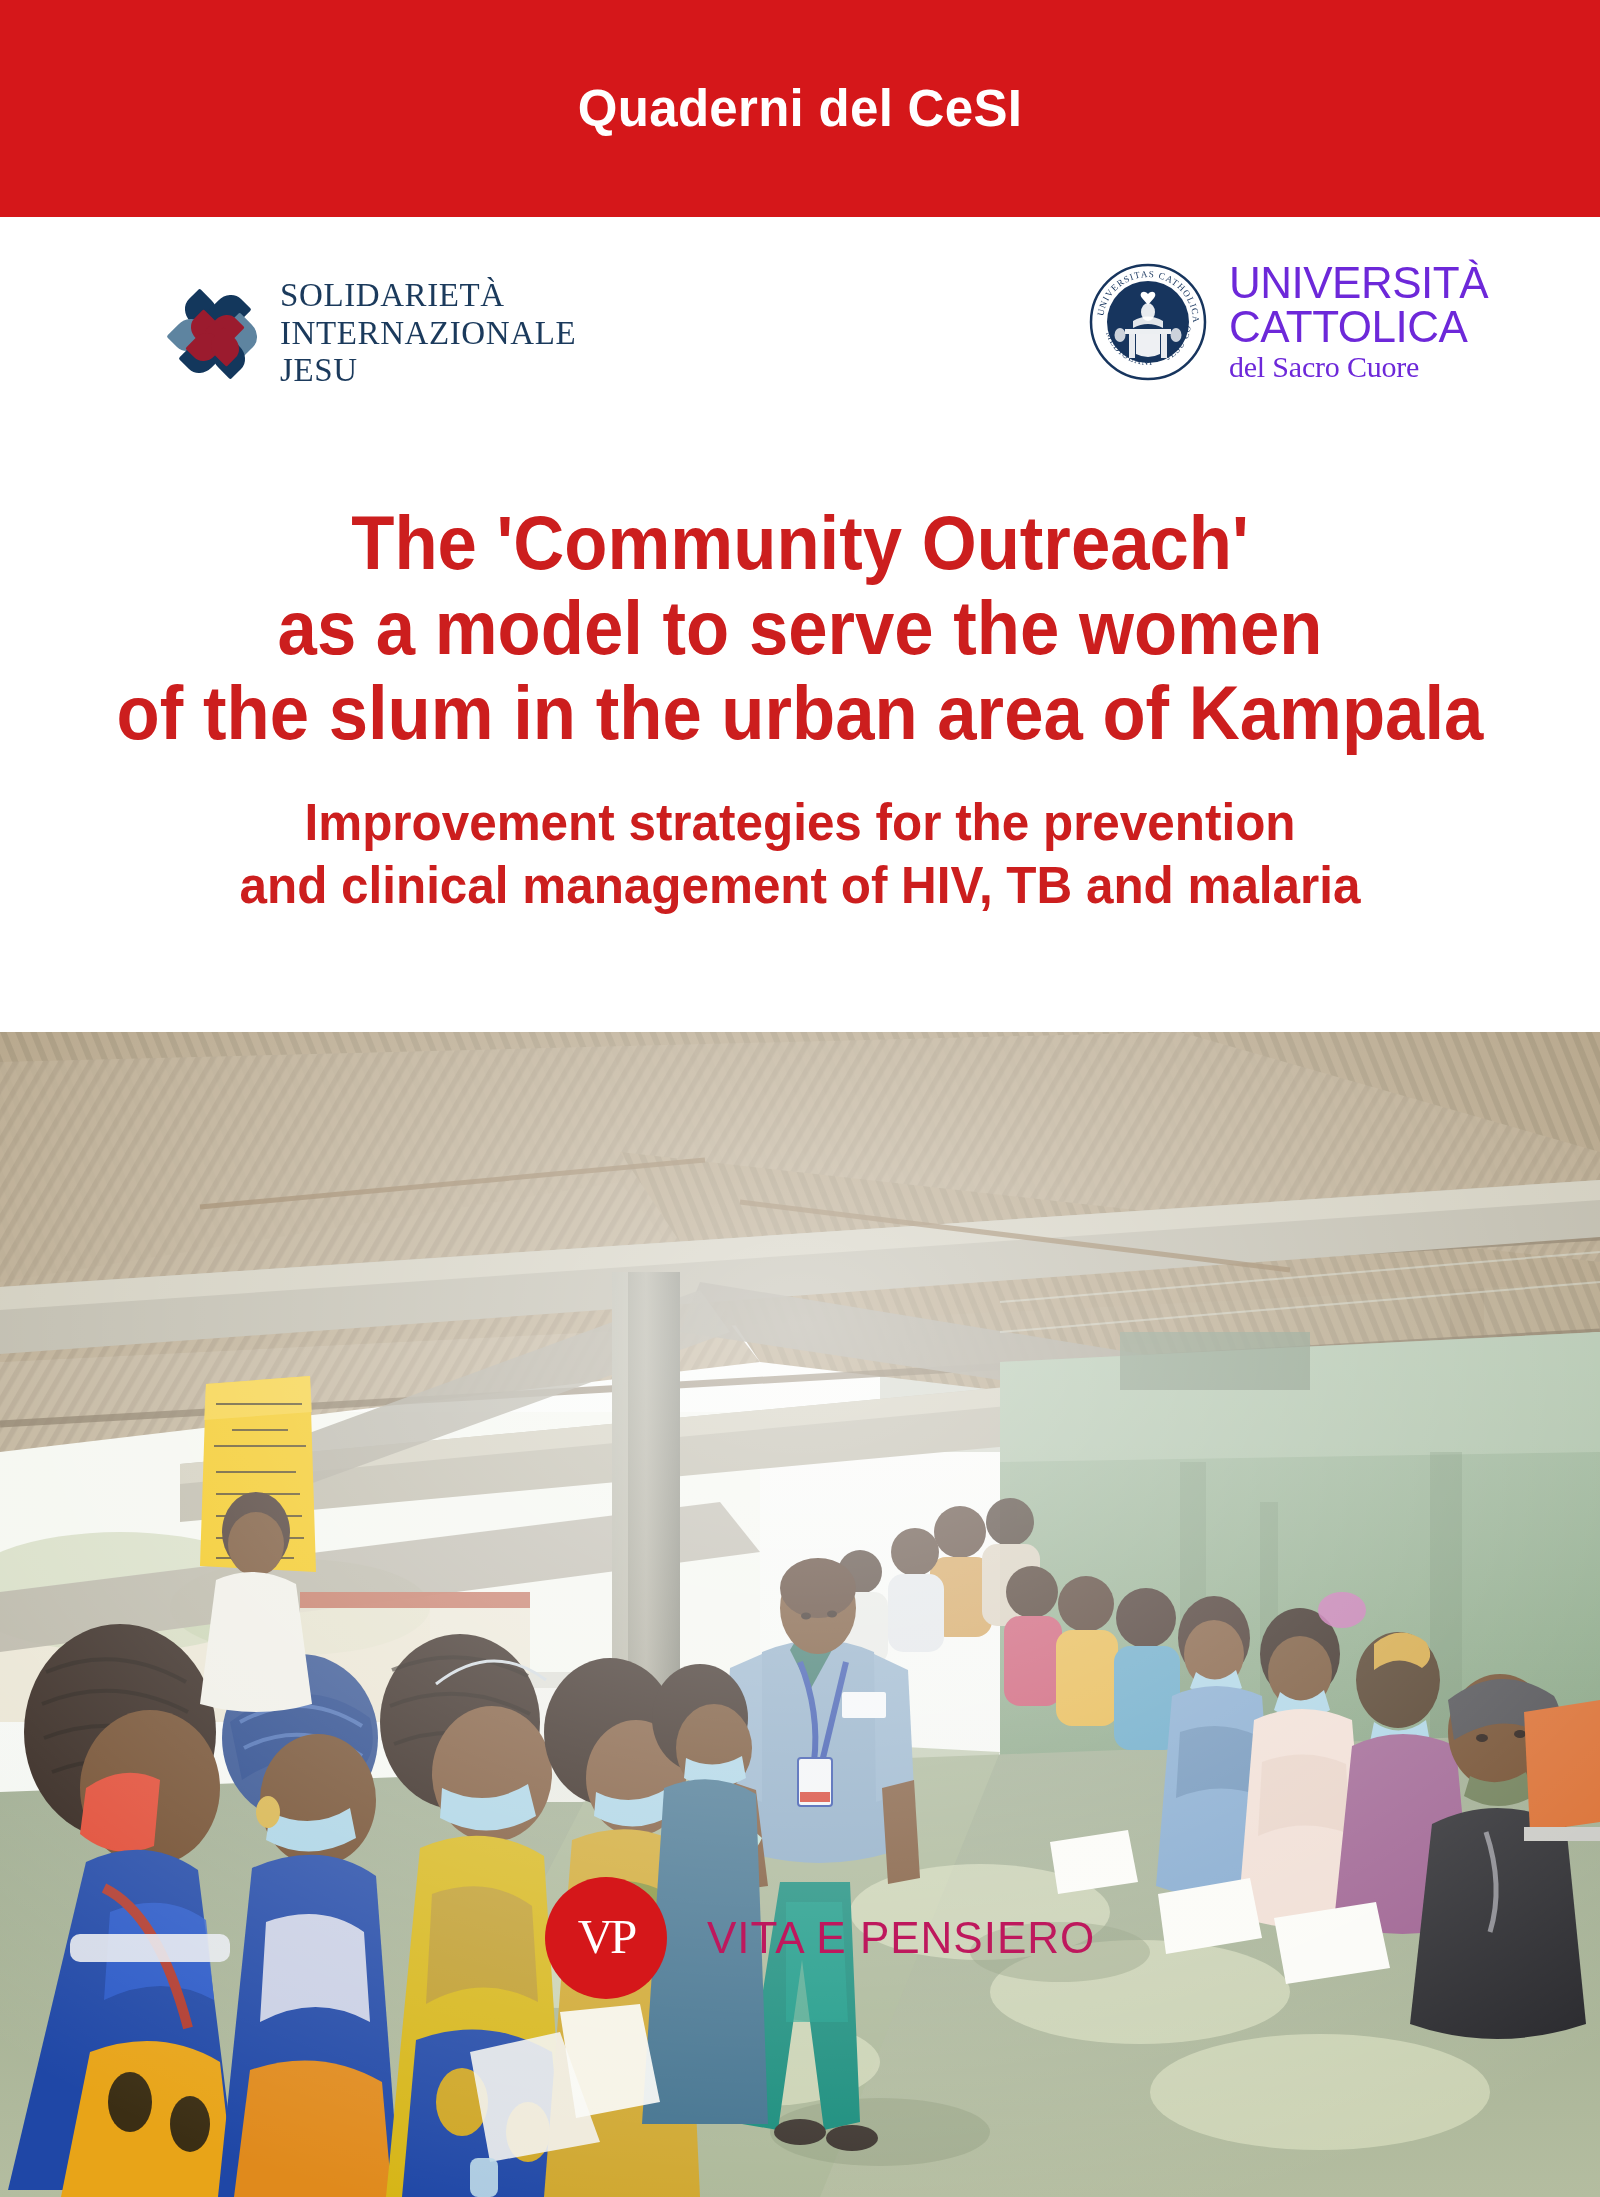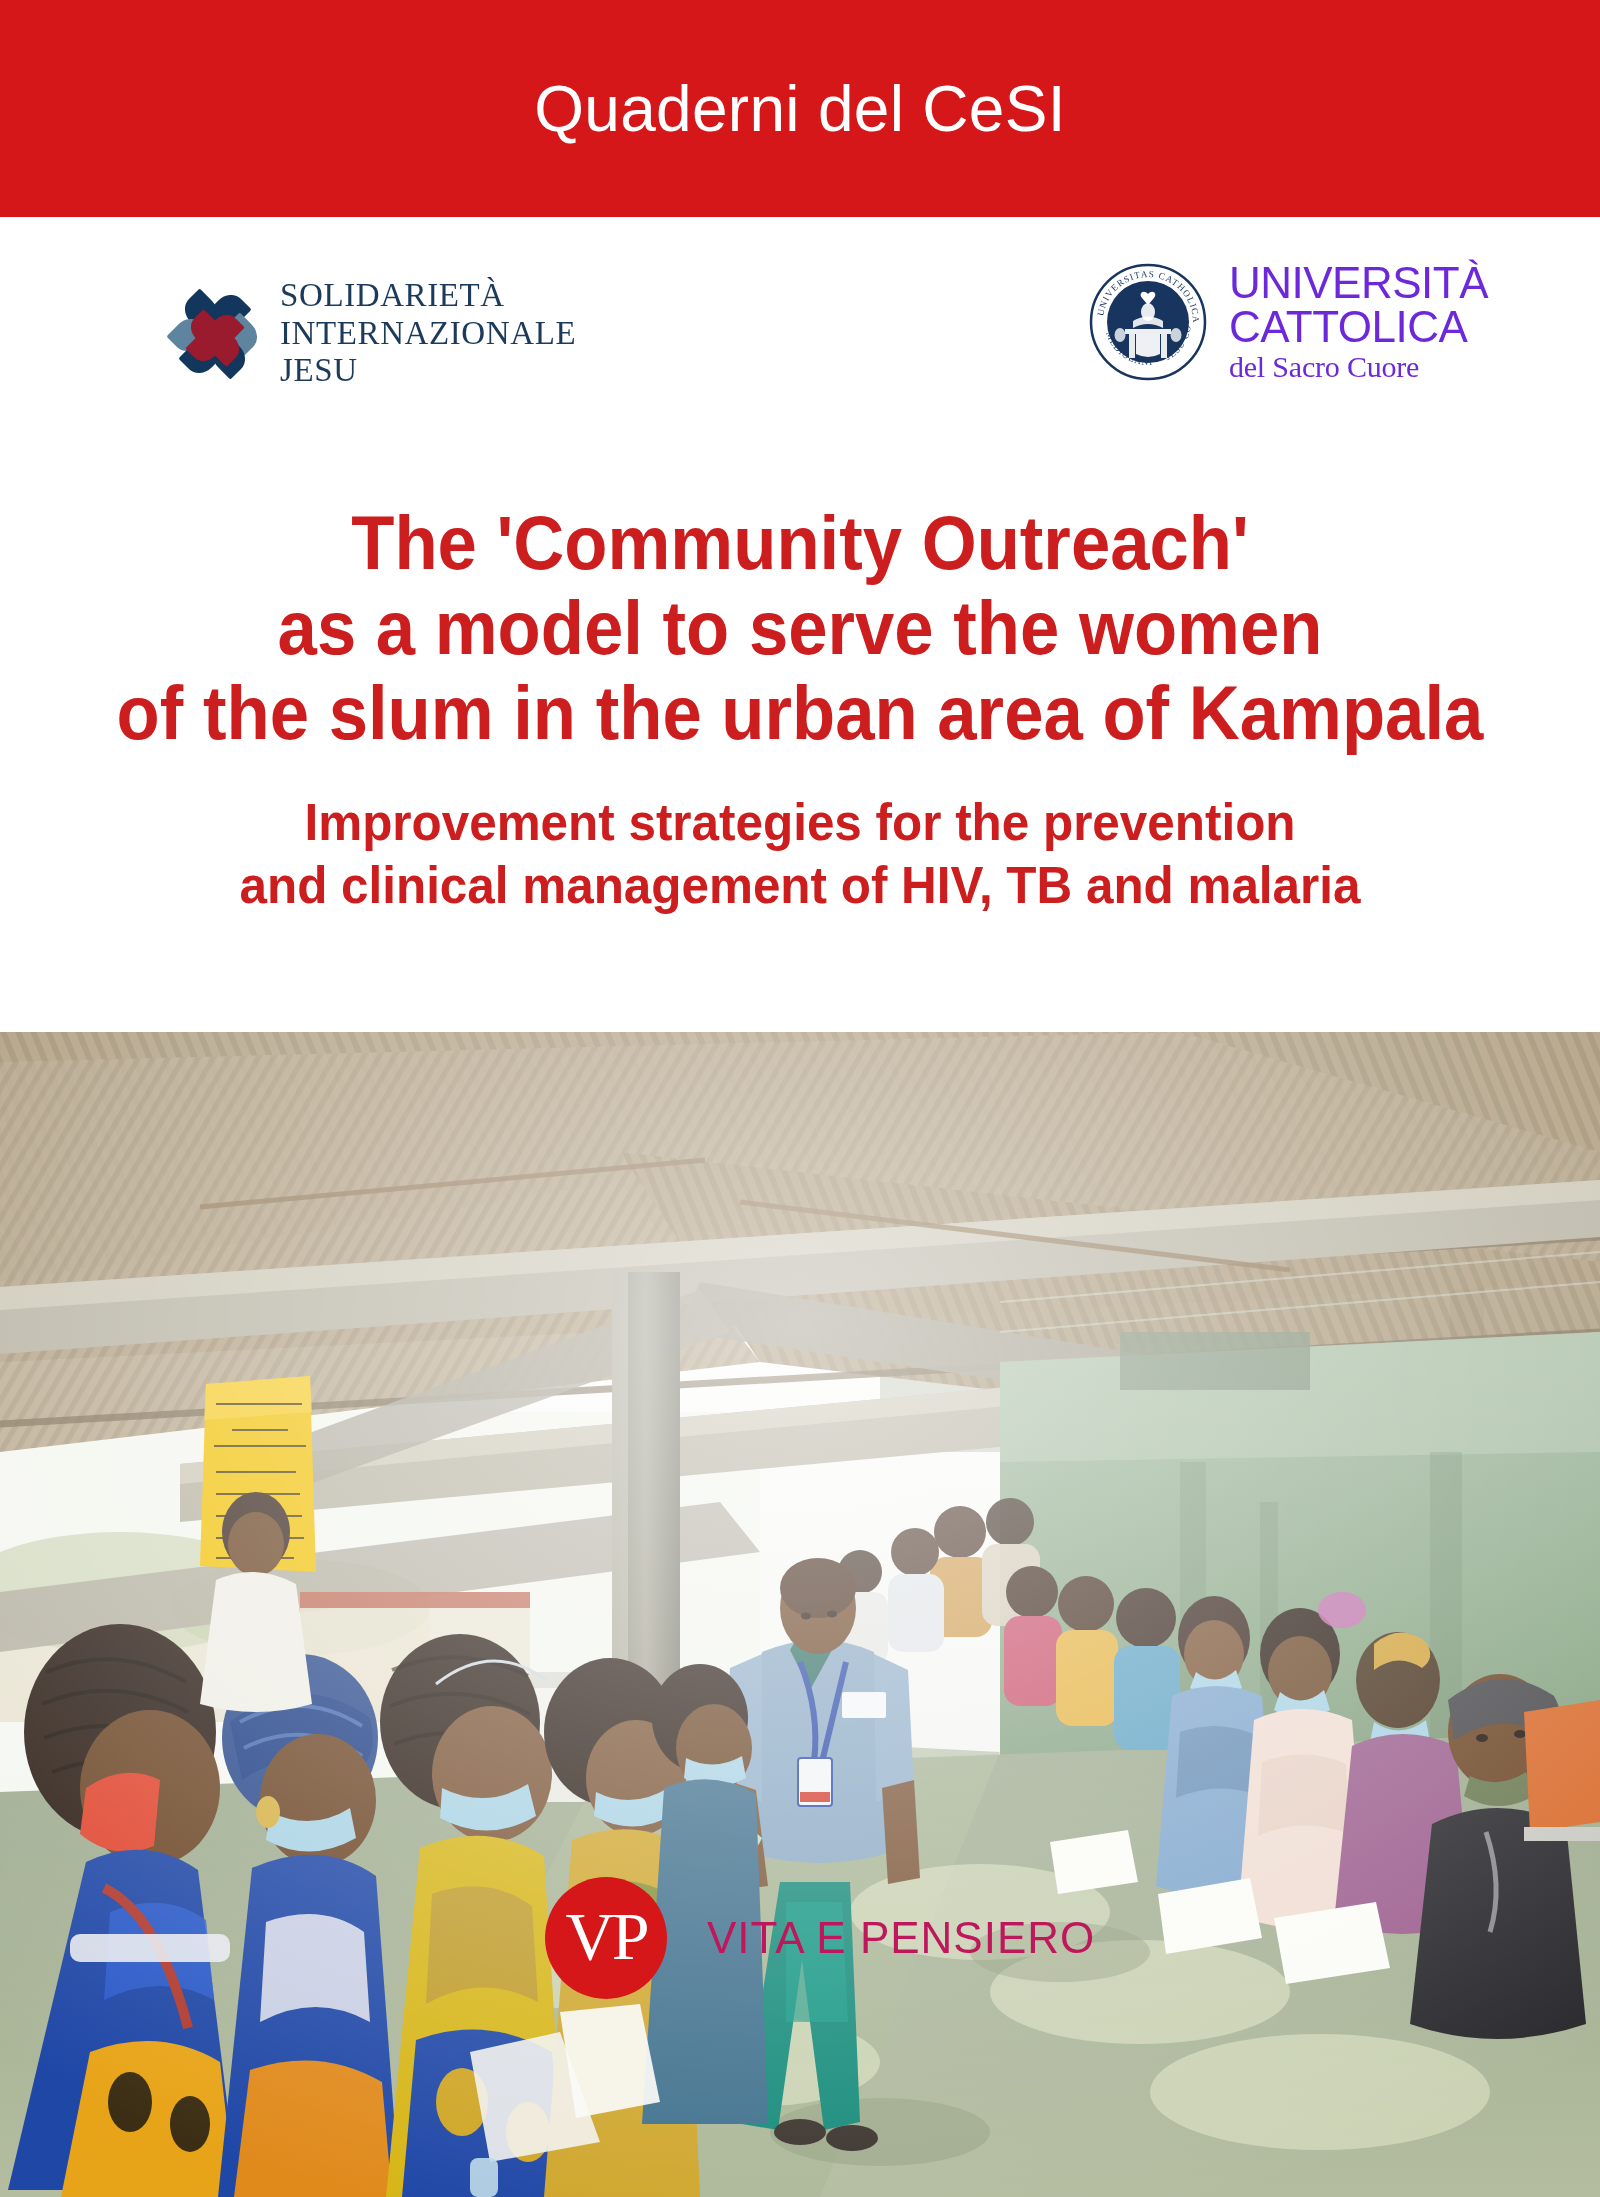--- a/index.html
+++ b/index.html
@@ -24,22 +24,22 @@
     left: 0; top: 0;
     width: 1600px;
     height: 217px;
     background: #D5171A;
     display: flex;
     align-items: center;
     justify-content: center;
   }
   .series-title {
     color: #ffffff;
-    font-size: 64px;
-    font-weight: normal;
+    font-size: 51px;
+    font-weight: bold;
     letter-spacing: 0.3px;
     font-family: "Liberation Sans", sans-serif;
   }
 
   
   .logos {
     position: absolute;
     left: 0; top: 217px;
     width: 1600px;
     height: 300px;
@@ -167,21 +167,21 @@
     height: 122px;
     border-radius: 50%;
     background: #D5171A;
     display: flex;
     align-items: center;
     justify-content: center;
   }
   .vp-letters {
     color: #ffffff;
     font-family: "Liberation Serif", serif;
-    font-size: 68px;
+    font-size: 49px;
     line-height: 1;
     letter-spacing: -3px;
     padding-bottom: 4px;
   }
   .vp-name {
     color: #be185d;
     font-size: 44px;
     font-weight: normal;
     letter-spacing: 1px;
     font-family: "Liberation Sans", sans-serif;

